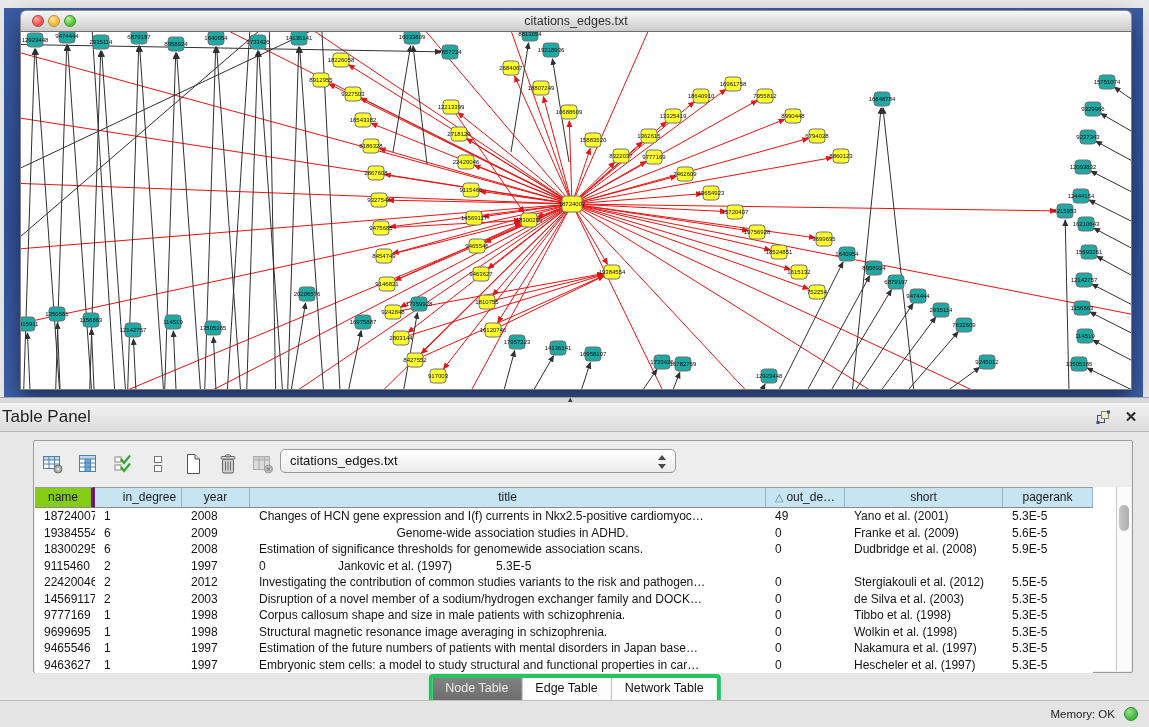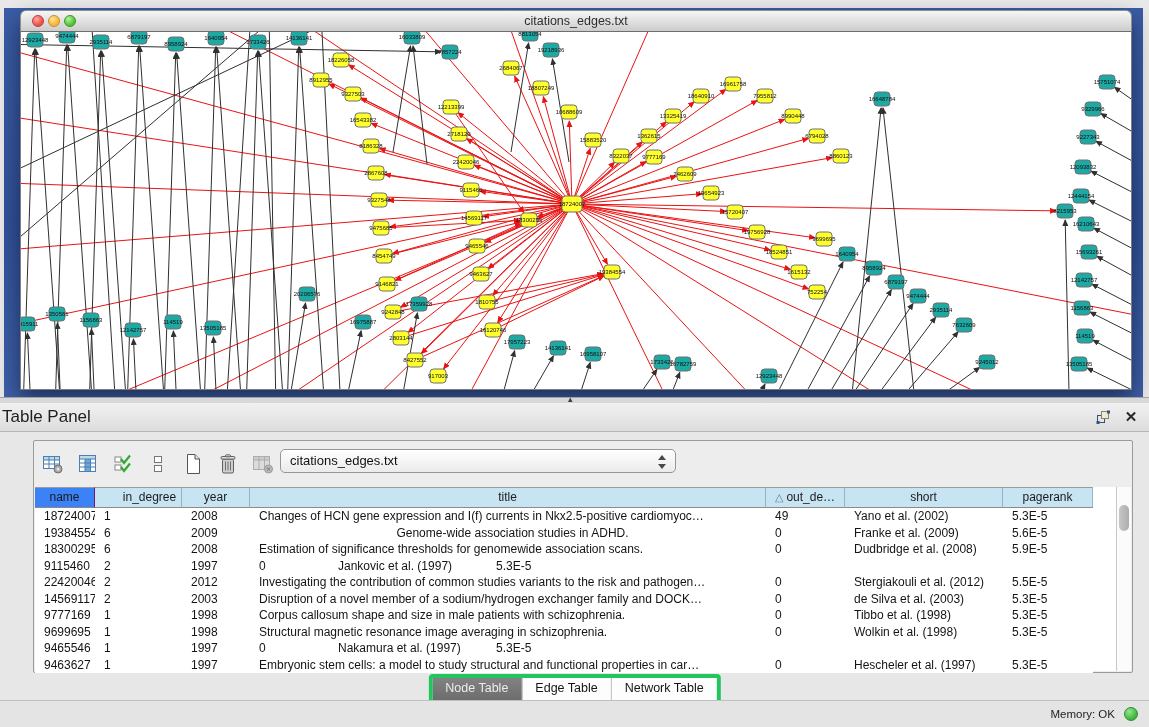--- a/index.html
+++ b/index.html
@@ -53,21 +53,21 @@
   .combo .arrows .up{position:absolute;top:1px;left:0;width:0;height:0;
         border-left:4.5px solid transparent;border-right:4.5px solid transparent;border-bottom:5px solid #4a4a4a}
   .combo .arrows .dn{position:absolute;bottom:1px;left:0;width:0;height:0;
         border-left:4.5px solid transparent;border-right:4.5px solid transparent;border-top:5px solid #4a4a4a}
 
   .tbl-bg{position:absolute;left:1px;right:16px;top:46px;bottom:1px;background:#fff}
   .thead{position:absolute;left:1px;top:46px;display:flex;height:21px}
   .th{box-sizing:border-box;background:#c7e4f3;border-top:1px solid #9a9a9a;border-bottom:1px solid #8a8a8a;
       border-right:1px solid #8fb6ca;font-size:12px;color:#1c1c1c;text-align:center;line-height:19px;
       overflow:hidden;white-space:nowrap}
-  .th.gray{background:#3b82f6;border-right:1px solid #701a75}
+  .th.gray{background:#84cc16;border-right:4px solid #701a75}
   .sortmark{color:#55809c;font-size:11px;margin-right:3px}
   .rows{position:absolute;left:1px;top:67px}
   .trow{display:flex;height:16.5px;background:#fff}
   .td{box-sizing:border-box;padding-left:9px;font-size:12px;line-height:16.5px;color:#141414;
       white-space:nowrap;overflow:hidden}
   .vscroll{position:absolute;top:46px;right:1px;bottom:1px;width:15px;background:#fbfbfb;
            border-left:1px solid #c8c8c8;box-sizing:border-box}
   .vthumb{position:absolute;top:18px;left:2px;width:10px;height:26px;border-radius:5px;
           background:linear-gradient(90deg,#c7c7c7,#adadad)}
 
@@ -745,21 +745,21 @@
         <div class="th" style="width: 158px;">short</div>
         <div class="th" style="width: 90px;">pagerank</div>
       </div>
     <div class="rows" id="trows">
         <div class="trow">
           <div class="td" style="width: 60px;">18724007</div>
           <div class="td" style="width: 87px;">1</div>
           <div class="td" style="width: 68px;">2008</div>
           <div class="td" style="width: 516px; text-overflow: ellipsis;">Changes of HCN gene expression and I(f) currents in Nkx2.5-positive cardiomyoc…</div>
           <div class="td" style="width: 79px;">49</div>
-          <div class="td" style="width: 158px;">Yano et al. (2002)</div>
+          <div class="td" style="width: 158px;">Yano et al. (2001)</div>
           <div class="td" style="width: 90px;">5.3E-5</div>
         </div>
         <div class="trow">
           <div class="td" style="width: 60px;">19384554</div>
           <div class="td" style="width: 87px;">6</div>
           <div class="td" style="width: 68px;">2009</div>
           <div class="td" style="width: 516px; text-overflow: ellipsis; text-align: center;">Genome-wide association studies in ADHD.</div>
           <div class="td" style="width: 79px;">0</div>
           <div class="td" style="width: 158px;">Franke et al. (2009)</div>
           <div class="td" style="width: 90px;">5.6E-5</div>
@@ -814,20 +814,21 @@
           <div class="td" style="width: 68px;">1998</div>
           <div class="td" style="width: 516px; text-overflow: ellipsis;">Structural magnetic resonance image averaging in schizophrenia.</div>
           <div class="td" style="width: 79px;">0</div>
           <div class="td" style="width: 158px;">Wolkin et al. (1998)</div>
           <div class="td" style="width: 90px;">5.3E-5</div>
         </div>
         <div class="trow">
           <div class="td" style="width: 60px;">9465546</div>
           <div class="td" style="width: 87px;">1</div>
           <div class="td" style="width: 68px;">1997</div>
+          <div class="td" style="width: 516px; text-overflow: ellipsis;">Estimation of the future numbers of patients with mental disorders in Japan base…</div>
           <div class="td" style="width: 79px;">0</div>
           <div class="td" style="width: 158px;">Nakamura et al. (1997)</div>
           <div class="td" style="width: 90px;">5.3E-5</div>
         </div>
         <div class="trow">
           <div class="td" style="width: 60px;">9463627</div>
           <div class="td" style="width: 87px;">1</div>
           <div class="td" style="width: 68px;">1997</div>
           <div class="td" style="width: 516px; text-overflow: ellipsis;">Embryonic stem cells: a model to study structural and functional properties in car…</div>
           <div class="td" style="width: 79px;">0</div>

